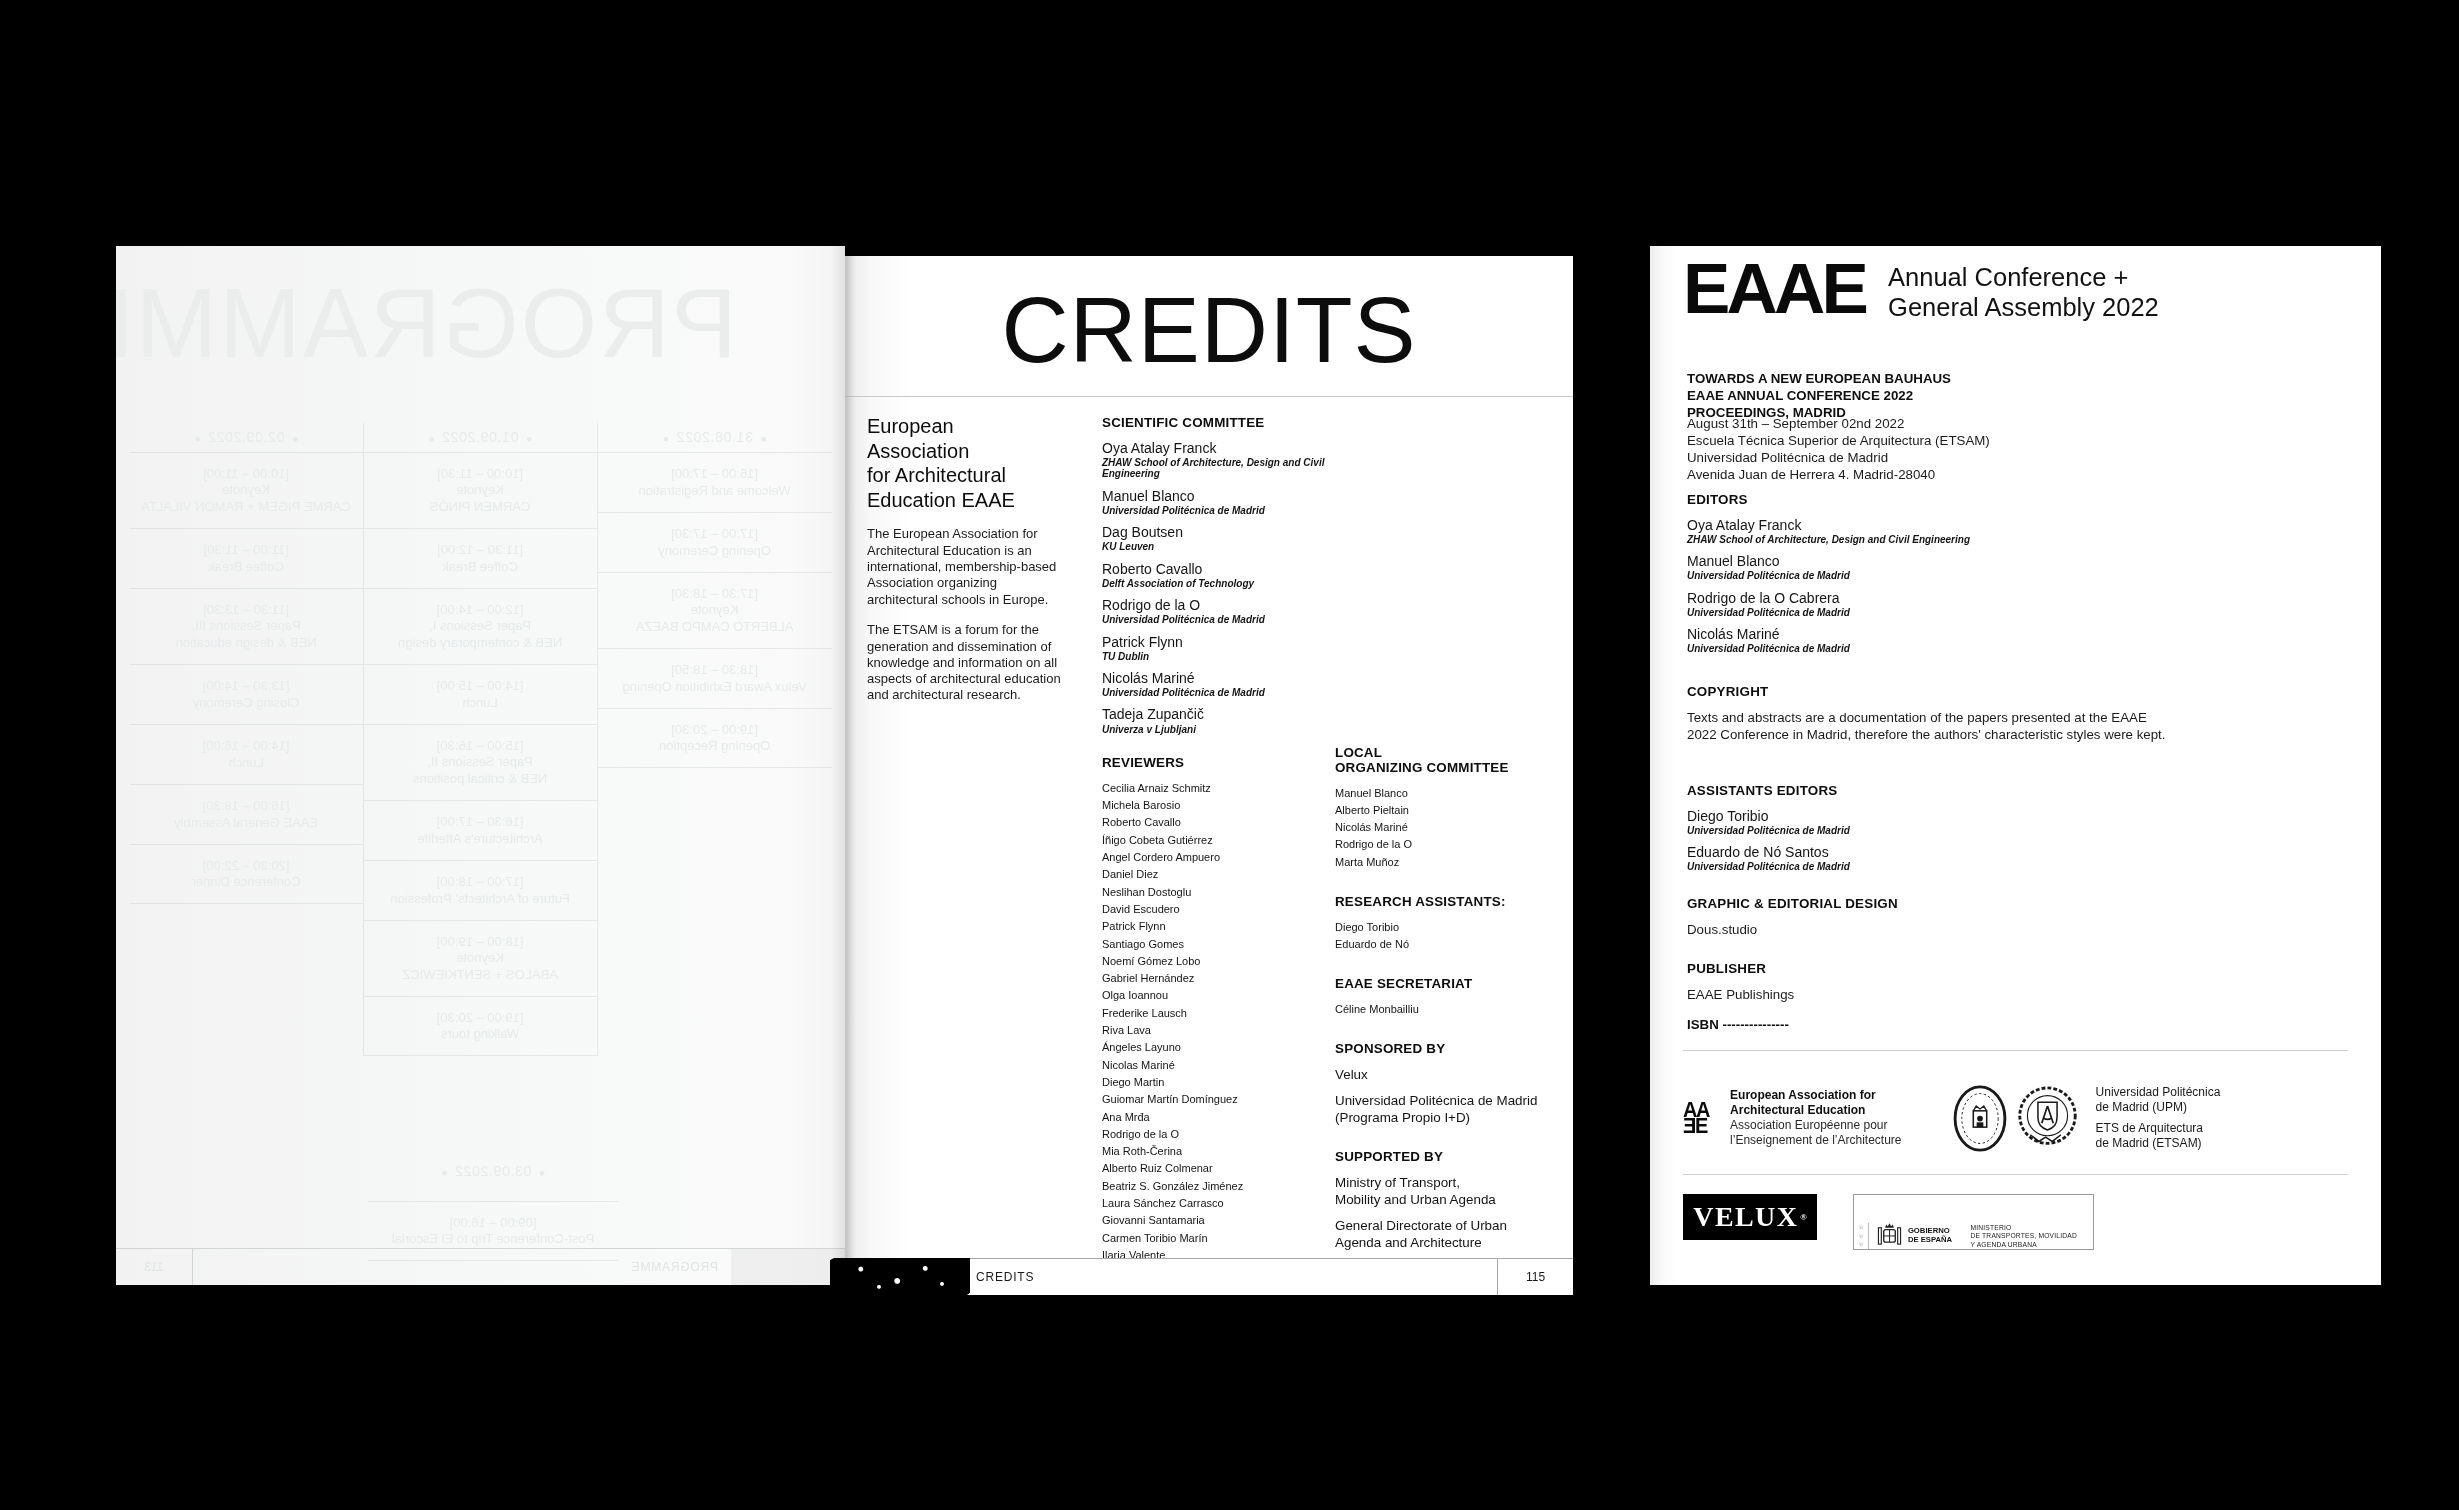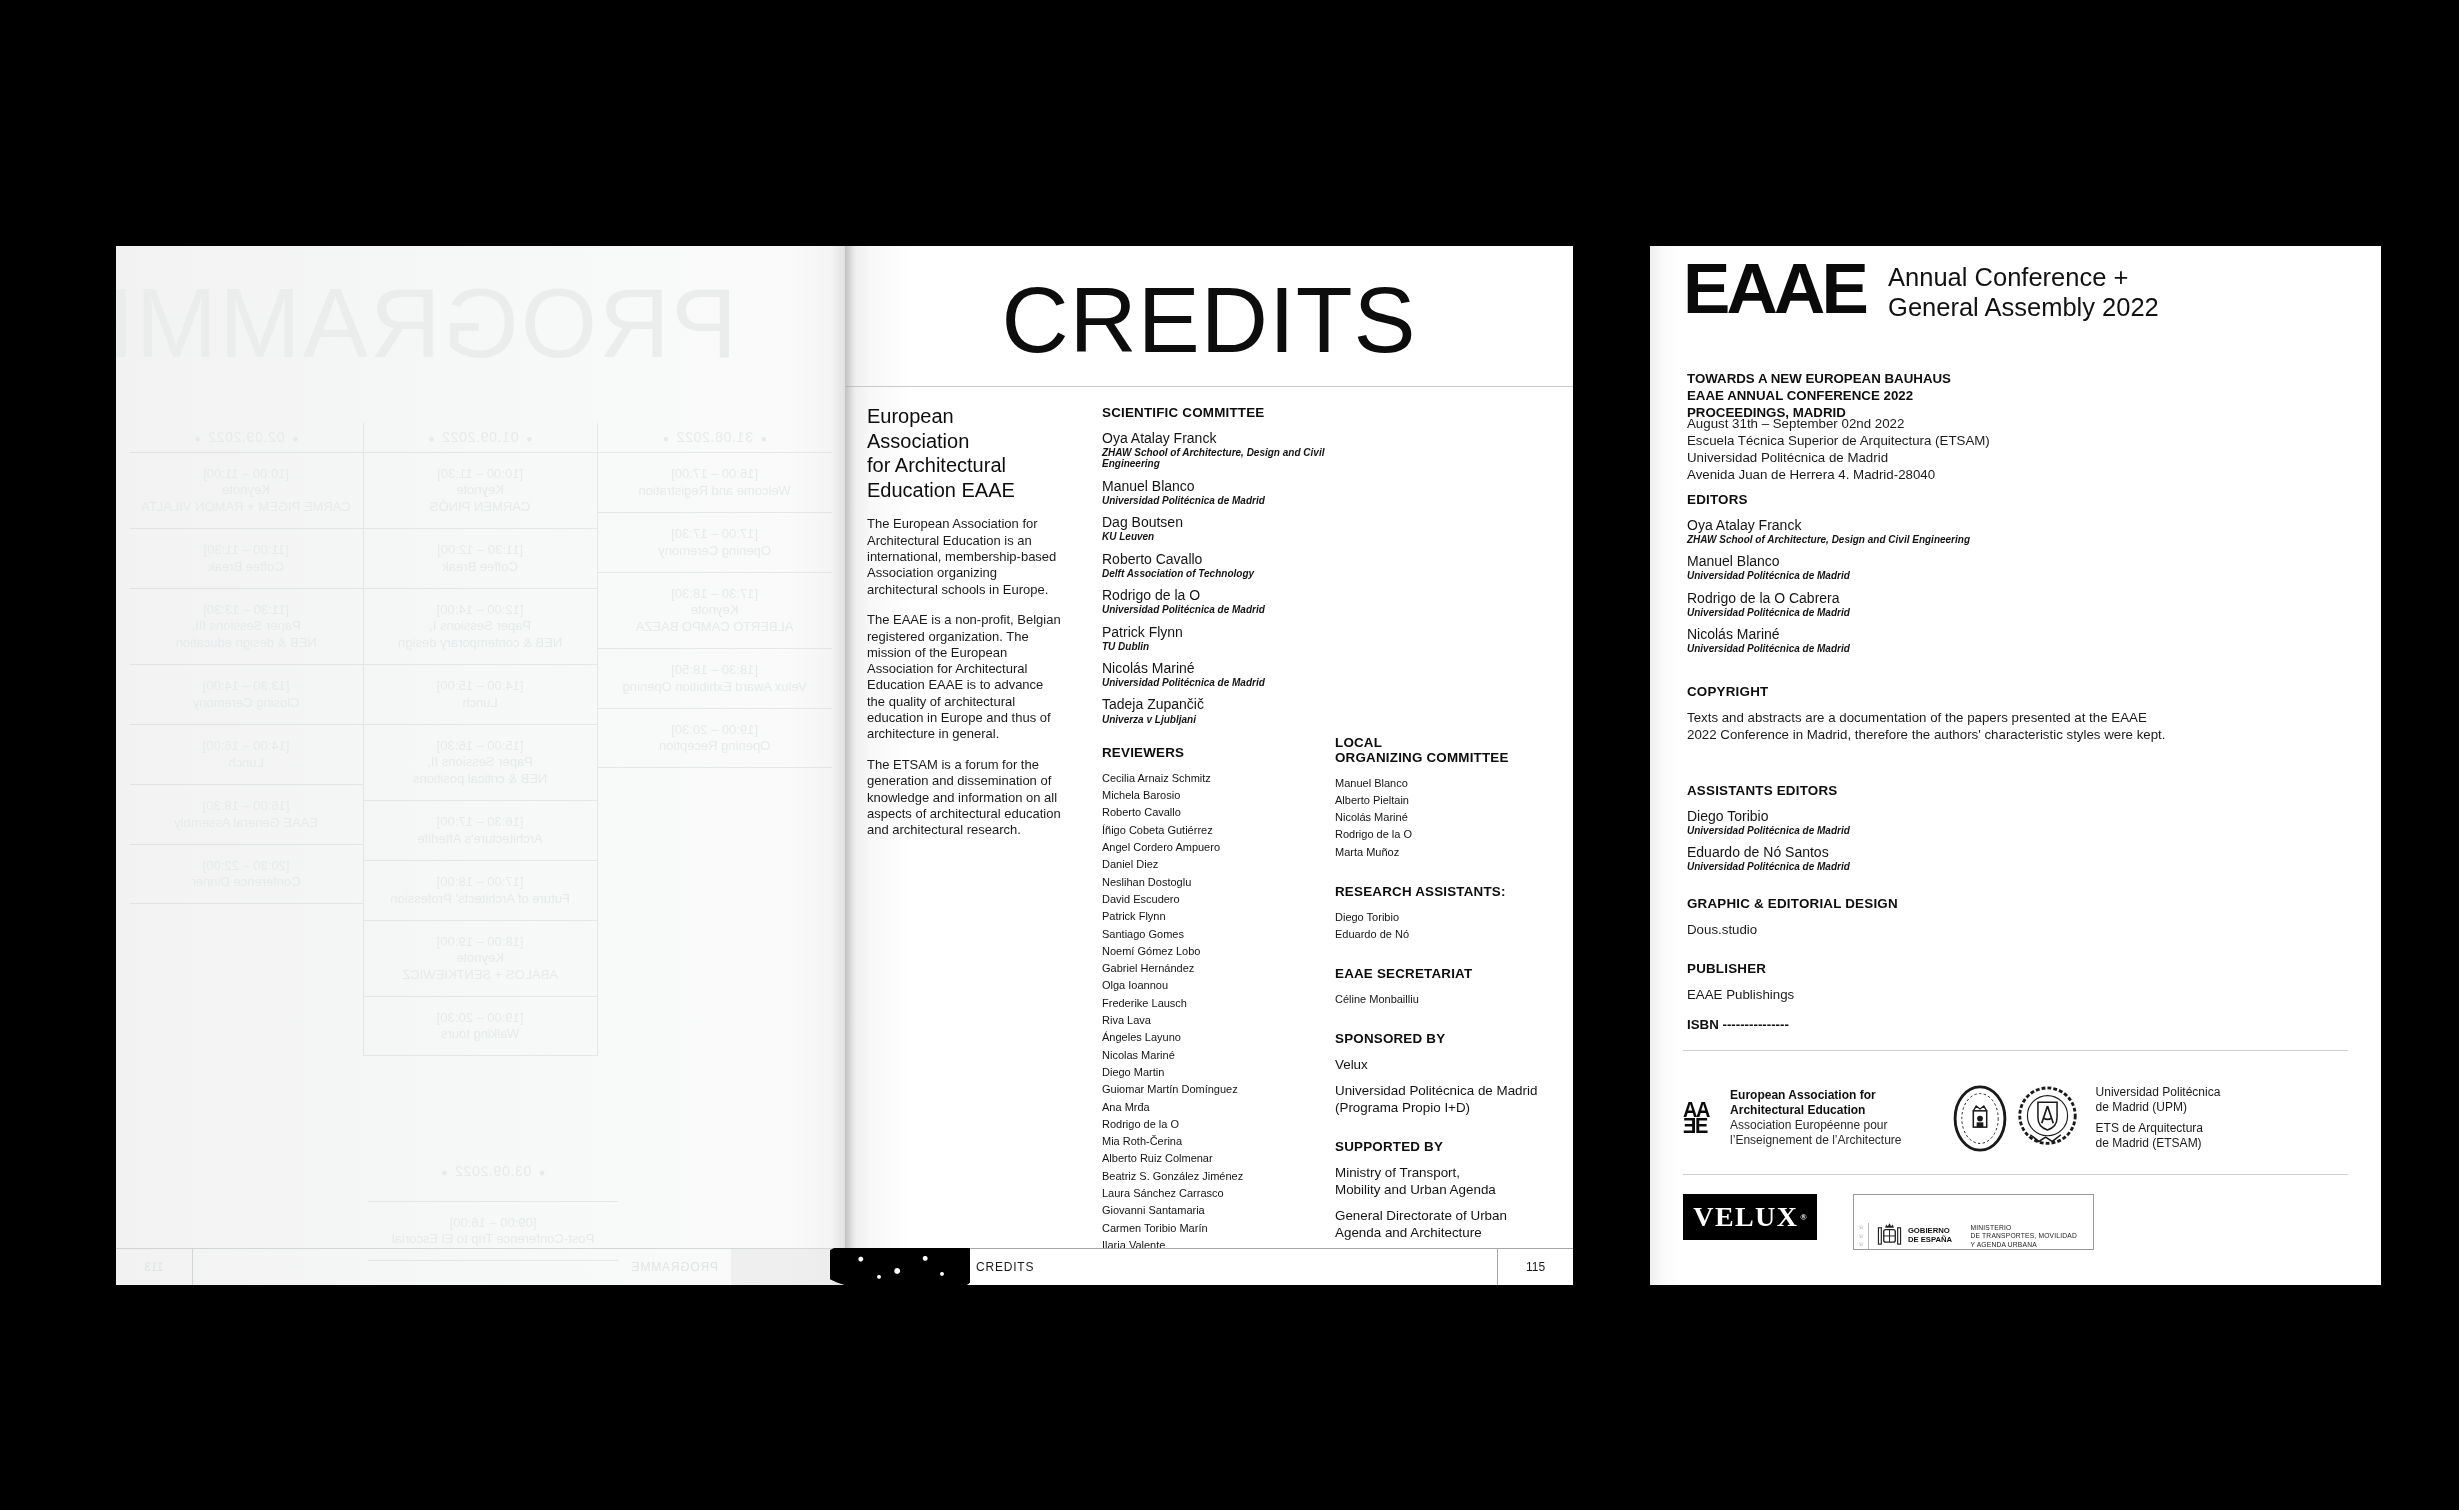--- a/index.html
+++ b/index.html
@@ -3,21 +3,21 @@
 <meta charset="utf-8">
 <style>
   html,body{margin:0;padding:0;background:#000;}
   #stage{position:relative;width:2459px;height:1510px;background:#000;overflow:hidden;
          font-family:"Liberation Sans", sans-serif;color:#111;}
 
   
   .spread{position:absolute;left:116px;top:246px;width:1457px;height:1039px;}
   .ghost-half{position:absolute;left:0;top:0;width:729px;height:1039px;
       background:linear-gradient(to right,#f2f2f2 0,#f7f8f8 60%,#fafafa 92%,#f3f3f3 100%);overflow:hidden;}
-  .credits-half{position:absolute;left:729px;top:0;width:728px;height:1039px;
+  .credits-half{position:absolute;left:729px;top:10px;width:728px;height:1039px;
       background:linear-gradient(to right,#dcdcdc 0,#ededed 6.7px,#f8f8f8 25px,#ffffff 67px);}
   .fold{position:absolute;left:715px;top:0;width:25px;height:100%;z-index:4;pointer-events:none;
       background:linear-gradient(to right,rgba(0,0,0,0) 0,rgba(0,0,0,.07) 52%,rgba(0,0,0,.12) 60%,rgba(0,0,0,0) 100%);}
 
   
   .ghost-flip{position:absolute;inset:0;transform:scaleX(-1);
       --gink:#e6eaea;--gline:rgba(185,193,193,.30);color:var(--gink);}
   .g-title{position:absolute;left:108px;top:21px;font-size:98px;font-weight:400;
       letter-spacing:1.9px;color:#ebeded;white-space:nowrap;}
   .g-grid{position:absolute;left:13.4px;top:177px;width:702px;display:flex;}
@@ -246,21 +246,20 @@
       <div class="c-rule"></div>
 
       <div class="col-intro">
         <div class="intro-h">
           <div>European</div>
           <div>Association</div>
           <div>for Architectural</div>
           <div>Education EAAE</div>
         </div>
         <div class="intro-p">The European Association for Architectural Education is an international, membership-based Association organizing architectural schools in Europe.</div>
-        <div class="intro-p">The EAAE is a non-profit, Belgian registered organization. The mission of the European Association for Architectural Education EAAE is to advance the quality of architectural education in Europe and thus of architecture in general.</div>
         <div class="intro-p">The ETSAM is a forum for the generation and dissemination of knowledge and information on all aspects of architectural education and architectural research.</div>
       </div>
 
       <div class="col-mid">
         <div class="sec-h">SCIENTIFIC COMMITTEE</div>
         <div id="sci-list">
             <div class="person">
               <div class="p-name">Oya Atalay Franck</div>
               <div class="p-affil">ZHAW School of Architecture, Design and Civil Engineering</div>
             </div>

